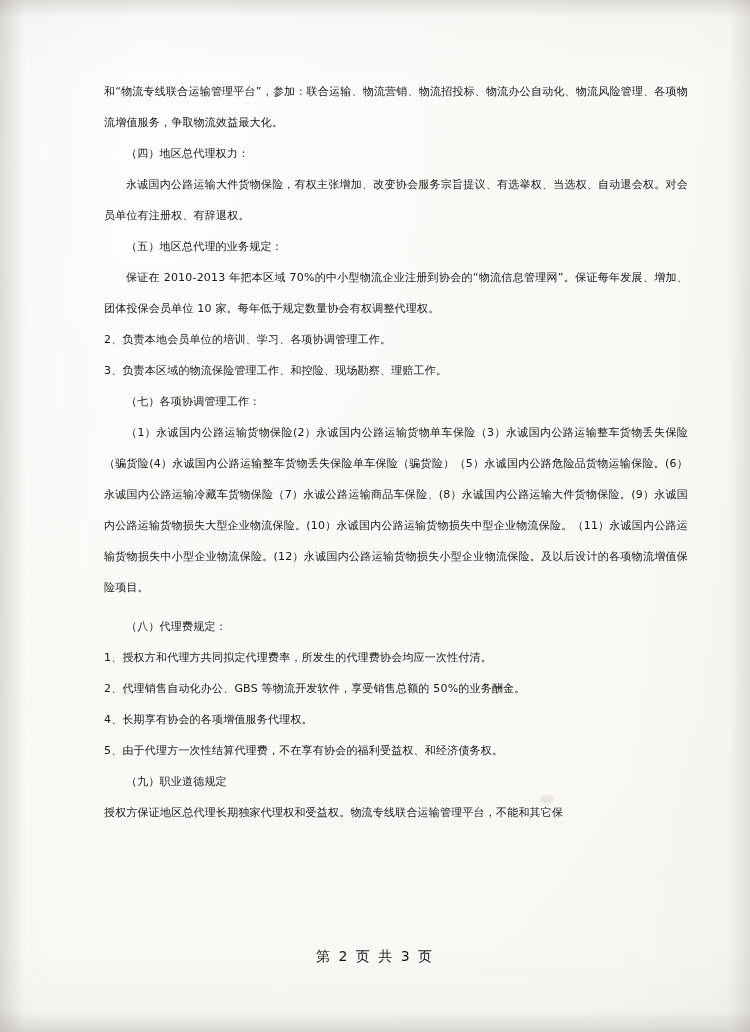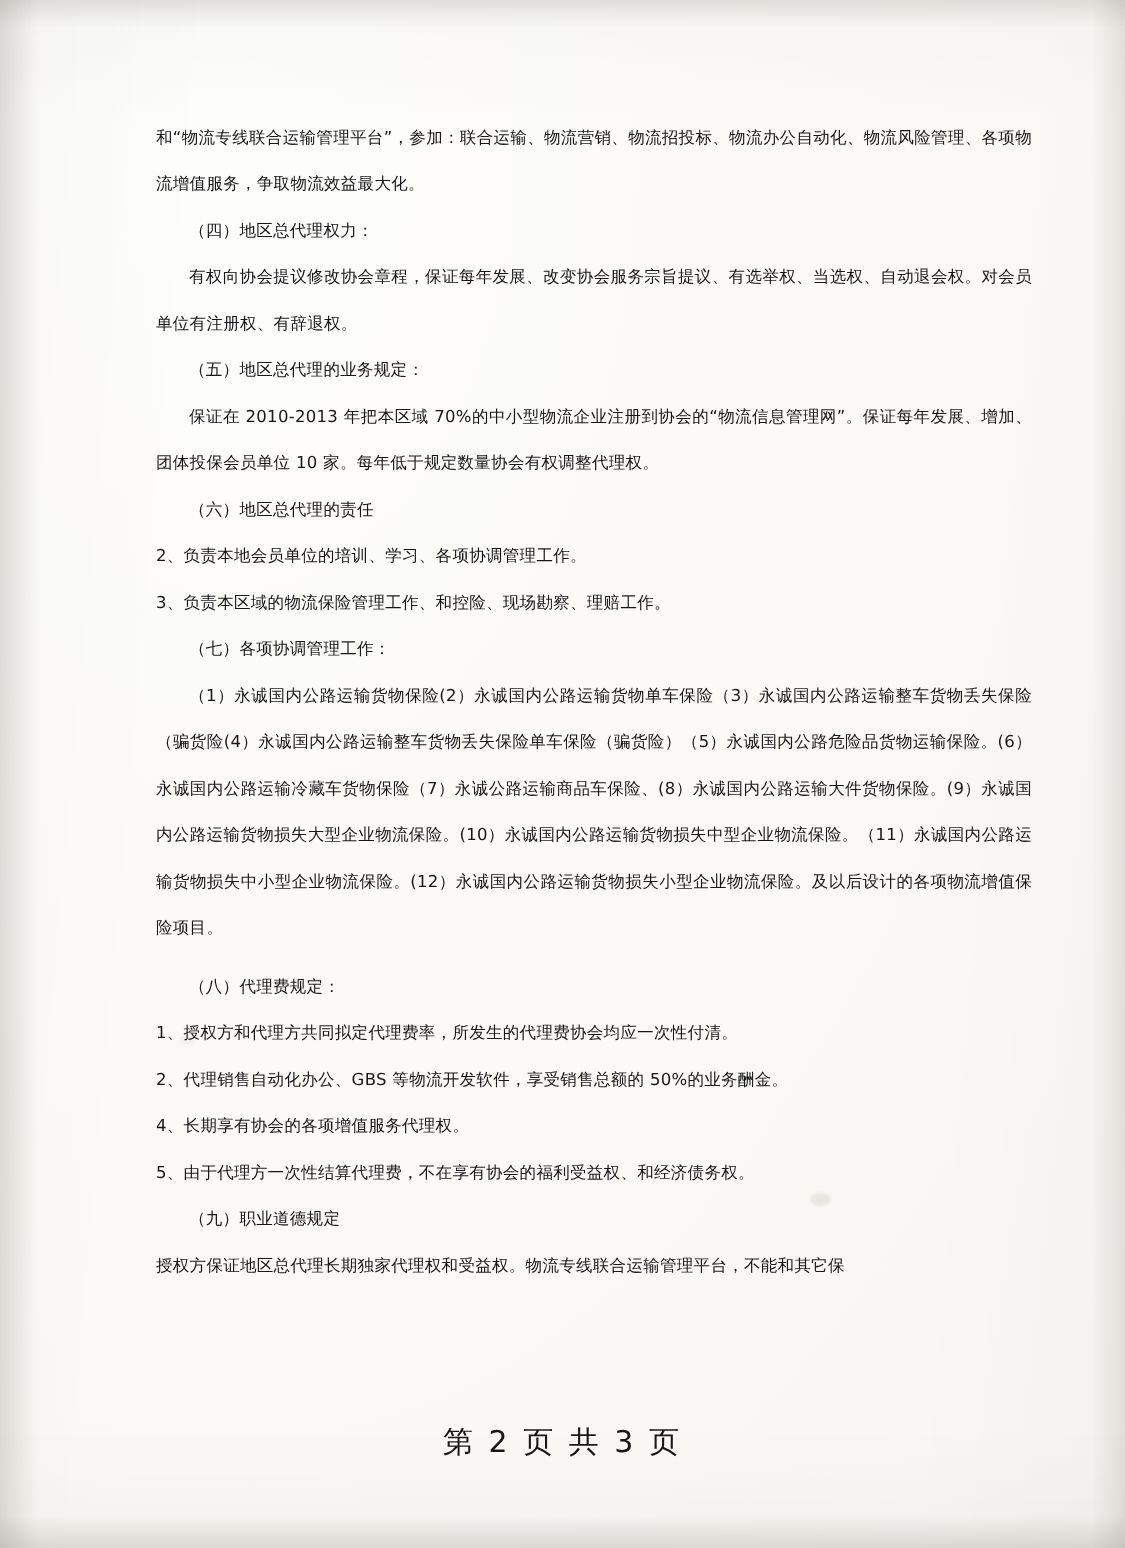--- a/index.html
+++ b/index.html
@@ -54,21 +54,21 @@
   p.indent {
     text-indent: 2em;
   }
   .gap-md { height: 8px; }
   .footer {
     position: absolute;
     left: 0;
     right: 0;
     top: 948px;
     text-align: center;
-    font-size: 20px;
+    font-size: 14px;
     color: #17171a;
     letter-spacing: 2px;
   }
   .edge-shadow-left {
     position: absolute;
     left: 0; top: 0; bottom: 0; width: 26px;
     background: linear-gradient(90deg, rgba(120,115,105,0.22), rgba(255,255,255,0));
     pointer-events: none;
   }
   .edge-shadow-top {
@@ -101,24 +101,23 @@
   <div class="edge-shadow-right"></div>
   <div class="edge-shadow-bottom"></div>
 
   <div class="smudge" style="left:540px; top:795px; width:14px; height:9px; background:rgba(160,150,135,0.35); filter:blur(1.2px);"></div>
   <div class="smudge" style="left:120px; top:690px; width:10px; height:6px; background:rgba(170,160,145,0.3); filter:blur(1.4px);"></div>
 
   <div class="content">
 
     <p class="para">和“物流专线联合运输管理平台”，参加：联合运输、物流营销、物流招投标、物流办公自动化、物流风险管理、各项物流增值服务，争取物流效益最大化。</p>
     <p class="para indent">（四）地区总代理权力：</p>
-    <p class="para indent">有权向协会提议修改协会章程，保证每年发展、改变协会服务宗旨提议、有选举权、当选权、自动退会权。对会员单位有注册权、有辞退权。</p>
+    <p class="para indent">永诚国内公路运输大件货物保险，有权主张增加、改变协会服务宗旨提议、有选举权、当选权、自动退会权。对会员单位有注册权、有辞退权。</p>
     <p class="para indent">（五）地区总代理的业务规定：</p>
     <p class="para indent">保证在 2010-2013 年把本区域 70%的中小型物流企业注册到协会的“物流信息管理网”。保证每年发展、增加、团体投保会员单位 10 家。每年低于规定数量协会有权调整代理权。</p>
-    <p class="para indent">（六）地区总代理的责任</p>
     <p class="para">2、负责本地会员单位的培训、学习、各项协调管理工作。</p>
     <p class="para">3、负责本区域的物流保险管理工作、和控险、现场勘察、理赔工作。</p>
     <p class="para indent">（七）各项协调管理工作：</p>
     <p class="para indent">（1）永诚国内公路运输货物保险(2）永诚国内公路运输货物单车保险（3）永诚国内公路运输整车货物丢失保险（骗货险(4）永诚国内公路运输整车货物丢失保险单车保险（骗货险）（5）永诚国内公路危险品货物运输保险。(6）永诚国内公路运输冷藏车货物保险（7）永诚公路运输商品车保险、(8）永诚国内公路运输大件货物保险。(9）永诚国内公路运输货物损失大型企业物流保险。(10）永诚国内公路运输货物损失中型企业物流保险。（11）永诚国内公路运输货物损失中小型企业物流保险。(12）永诚国内公路运输货物损失小型企业物流保险。及以后设计的各项物流增值保险项目。</p>
     <div class="gap-md"></div>
     <p class="para indent">（八）代理费规定：</p>
     <p class="para">1、授权方和代理方共同拟定代理费率，所发生的代理费协会均应一次性付清。</p>
     <p class="para">2、代理销售自动化办公、GBS 等物流开发软件，享受销售总额的 50%的业务酬金。</p>
     <p class="para">4、长期享有协会的各项增值服务代理权。</p>
     <p class="para">5、由于代理方一次性结算代理费，不在享有协会的福利受益权、和经济债务权。</p>

